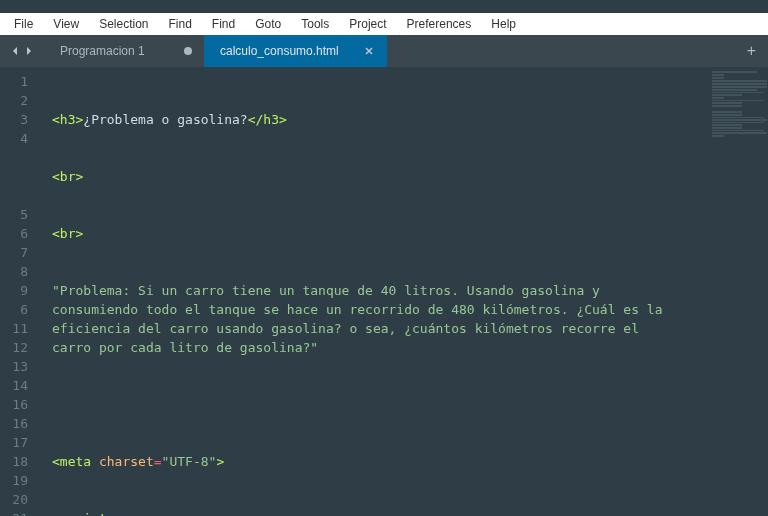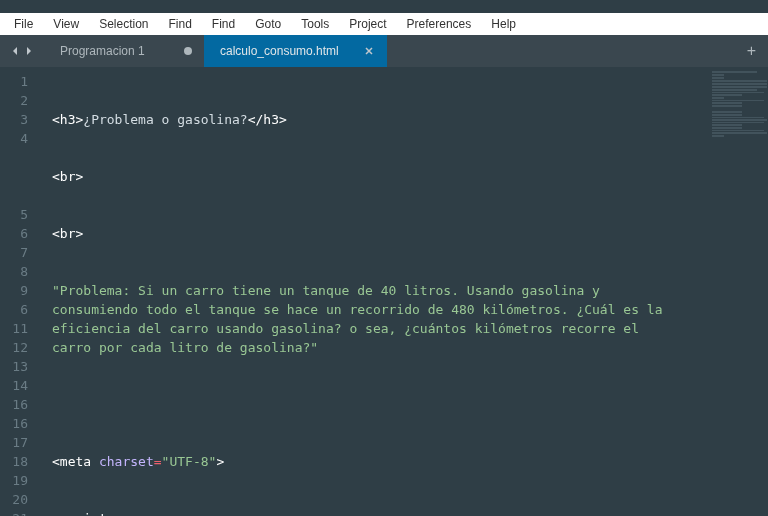--- a/index.html
+++ b/index.html
@@ -90,24 +90,24 @@
   padding-top: 5px;
   font-family: Consolas, monospace;
   font-size: 13px;
   line-height: 19px;
   white-space: pre;
   color: #d4dde3;
   position: relative;
 }
 .code-line { padding-left: 12px; height: 19px; }
 .code-line.wrap { white-space: pre-wrap; height: 76px; padding-right: 90px; }
-.tag { color: #ffffff; }
+.tag { color: #bef264; }
 .string { color: #99c794; }
 .op { color: #eb606b; }
-.attr { color: #c4b5fd; }
+.attr { color: #fdba74; }
 .minimap {
   position: absolute;
   top: 0;
   right: 0;
   width: 60px;
   height: 100%;
   background: #2f3e46;
   padding: 4px;
 }
 .mini-line {

